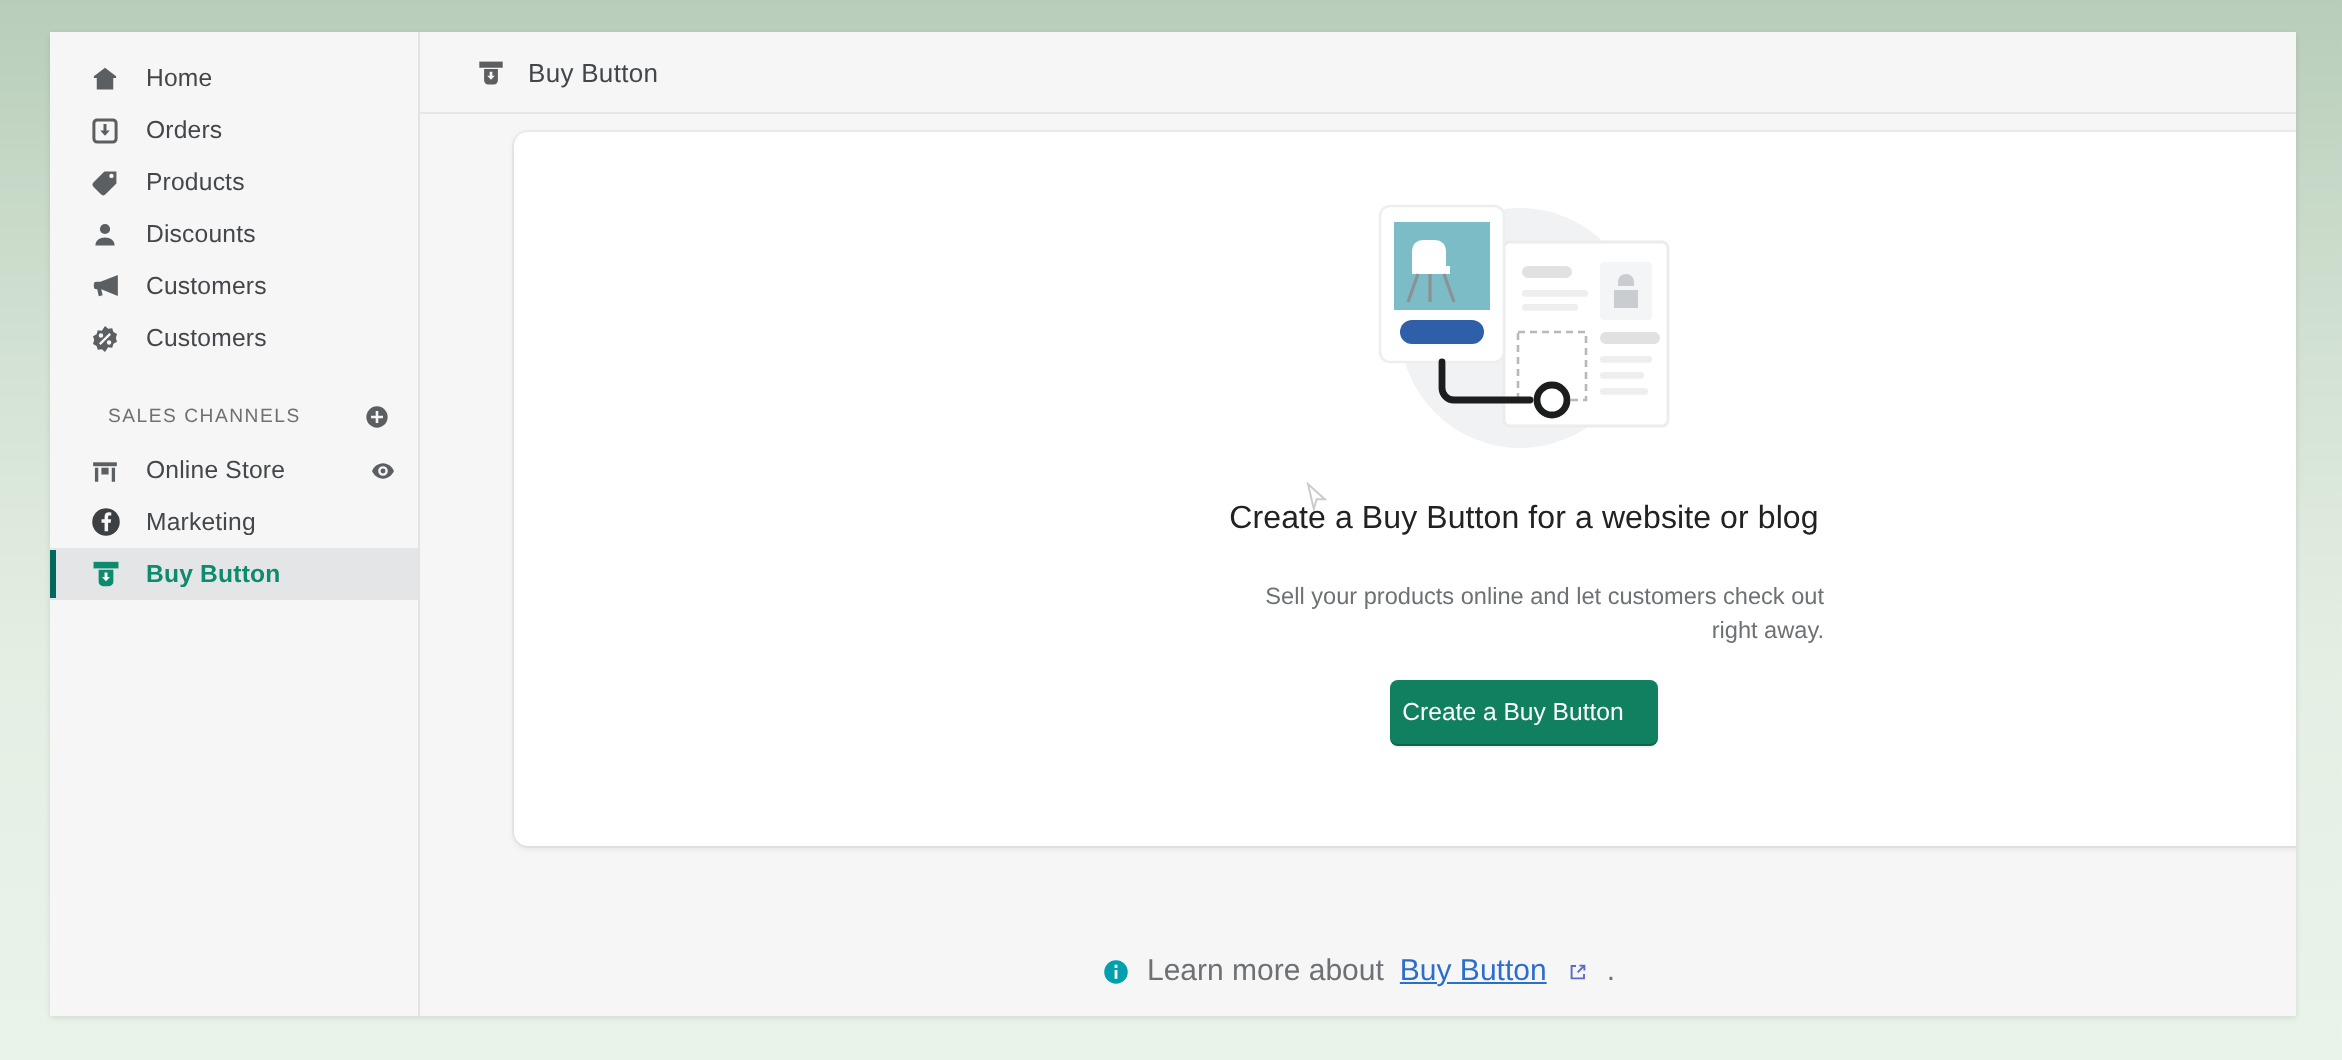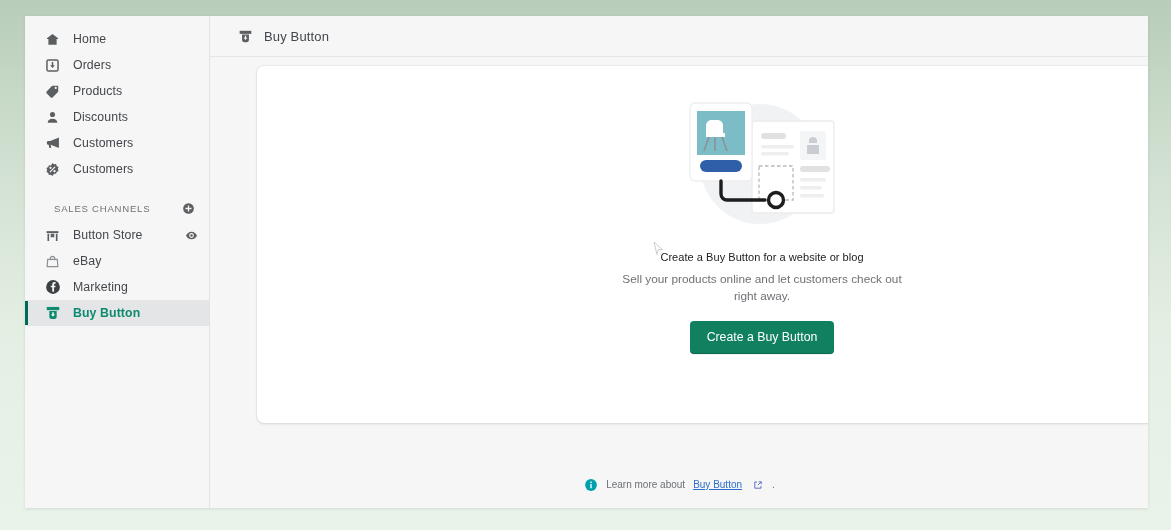--- a/index.html
+++ b/index.html
@@ -156,57 +156,57 @@
     flex-direction: column;
     align-items: center;
   }
   #illustration {
     width: 205px;
     height: 150px;
     position: relative;
     margin-bottom: 13px;
   }
   #empty-title {
-    font-size: 11px;
+    font-size: 16px;
     color: #202223;
     font-weight: normal;
     letter-spacing: .05px;
-    margin: 0 0 8px 0;
+    margin: 0 0 21px 0;
     text-align: left;
   }
   #empty-sub {
     font-size: 11.8px;
     line-height: 17px;
     color: #6d7175;
-    text-align: center;
+    text-align: right;
     width: 300px;
     margin: 0 0 16px 0;
   }
   #cta-button {
     background: #108060;
     color: #ffffff;
     font-size: 12.3px;
     border: none;
     border-radius: 4px;
-    padding: 9px 17px 10px 17px;
+    padding: 9px 17px 10px 6px;
     cursor: pointer;
     box-shadow: inset 0 -1px 0 rgba(0,0,0,.2), 0 1px 0 rgba(22,29,37,.05);
     font-family: "Liberation Sans", sans-serif;
   }
 
   
   #footer-note {
     position: absolute;
     top: 420px;
     left: 0; right: 0;
     display: flex;
     align-items: center;
     justify-content: center;
     gap: 8px;
-    font-size: 10px;
+    font-size: 15px;
     color: #6d7175;
   }
   #footer-note .fn-icon {
     width: 15px; height: 15px;
     display: flex; align-items: center; justify-content: center;
     flex: none;
   }
   #footer-note .fn-text { color: #6d7175; }
   #footer-note .fn-link {
     color: #2c6ecb;
@@ -313,38 +313,29 @@
 
     <div class="nav-section" style="padding-top:2px">
 
       <div class="nav-item">
         <span class="nav-icon">
           <svg width="15" height="15" viewBox="0 0 20 20">
             <path fill="#5c5f62" d="M2.1 4.2h15.8v2.6H2.1z"></path>
             <path fill="#5c5f62" d="M3.3 7.8h2.2v9.4H3.3zm11.2 0h2.2v9.4h-2.2zm-6.9 0h4.8v4.6H7.6z"></path>
           </svg>
         </span>
-        <span class="nav-label">Button Store</span>
+        <span class="nav-label">Online Store</span>
         <span class="trailing">
           <svg width="13" height="13" viewBox="0 0 20 20">
             <path fill="#5c5f62" d="M10 4.1c-4 0-7.2 2.9-8.4 5.9 1.2 3 4.4 5.9 8.4 5.9s7.2-2.9 8.4-5.9c-1.2-3-4.4-5.9-8.4-5.9zm0 9.6a3.7 3.7 0 1 1 0-7.4 3.7 3.7 0 0 1 0 7.4z"></path>
             <circle cx="10" cy="10" r="1.9" fill="#5c5f62"></circle>
           </svg>
         </span>
       </div>
 
-      <div class="nav-item">
-        <span class="nav-icon">
-          <svg width="15" height="15" viewBox="0 0 20 20">
-            <path fill="none" stroke="#8c9196" stroke-width="1.6" d="M3.6 7.2h12.8l.8 9.6H2.8z"></path>
-            <path fill="none" stroke="#8c9196" stroke-width="1.6" d="M7.1 8.2V6.1a2.9 2.9 0 0 1 5.8 0v2.1"></path>
-          </svg>
-        </span>
-        <span class="nav-label">eBay</span>
-      </div>
 
       <div class="nav-item">
         <span class="nav-icon">
           <svg width="16" height="16" viewBox="0 0 20 20">
             <circle cx="10" cy="10" r="8.6" fill="#3c4043"></circle>
             <path fill="#f6f6f7" d="M11.3 10.4h1.6l.3-2.1h-1.9V6.9c0-.6.2-1 1-1h1V4a12 12 0 0 0-1.5-.1c-1.6 0-2.7.9-2.7 2.7v1.7H7.2v2.1h1.9v5.4h2.2z"></path>
           </svg>
         </span>
         <span class="nav-label">Marketing</span>
       </div>

